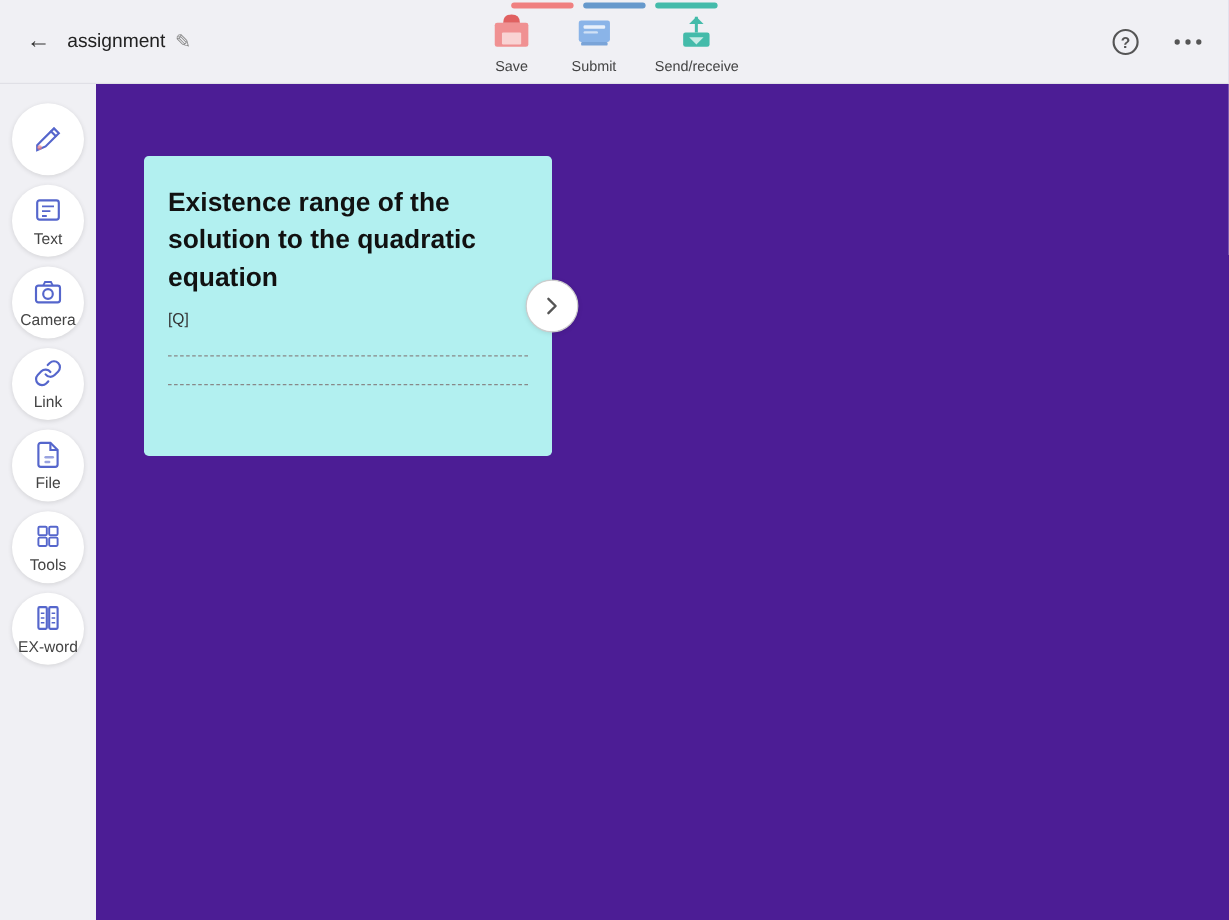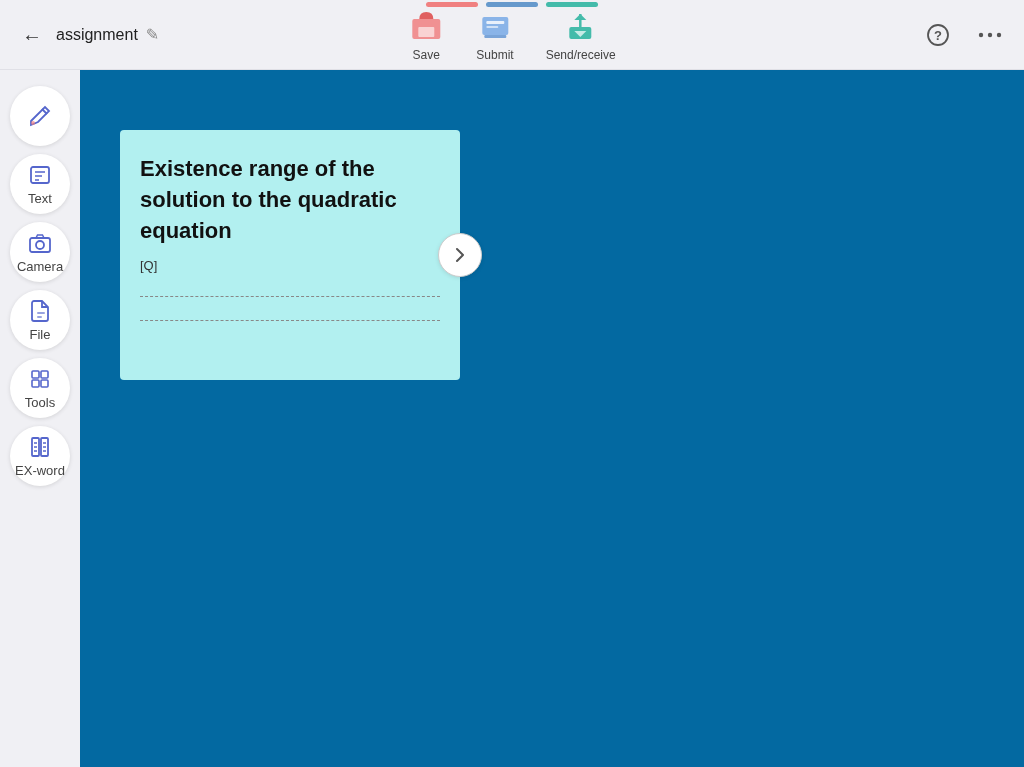--- a/index.html
+++ b/index.html
@@ -146,21 +146,21 @@
       height: 24px;
     }
 
     
     .main-content {
       position: absolute;
       top: 70px;
       left: 80px;
       right: 0;
       bottom: 0;
-      background: #0369a1;
+      background: #4c1d95;
       display: flex;
       align-items: flex-start;
       padding: 60px 40px;
     }
 
     
     .question-card {
       width: 340px;
       min-height: 250px;
       background: #b2f0f0;
@@ -305,20 +305,27 @@
 
   <button class="sidebar-item">
     <svg width="24" height="24" viewBox="0 0 24 24" fill="none">
       <rect x="2" y="7" width="20" height="14" rx="2" stroke="#5566cc" stroke-width="1.8" fill="none"></rect>
       <circle cx="12" cy="14" r="4" stroke="#5566cc" stroke-width="1.8" fill="none"></circle>
       <path d="M8 7L9.5 4H14.5L16 7" stroke="#5566cc" stroke-width="1.5"></path>
     </svg>
     <span>Camera</span>
   </button>
 
+  <button class="sidebar-item">
+    <svg width="24" height="24" viewBox="0 0 24 24" fill="none">
+      <path d="M10 13a5 5 0 0 0 7.54.54l3-3a5 5 0 0 0-7.07-7.07l-1.72 1.71" stroke="#5566cc" stroke-width="1.8" stroke-linecap="round"></path>
+      <path d="M14 11a5 5 0 0 0-7.54-.54l-3 3a5 5 0 0 0 7.07 7.07l1.71-1.71" stroke="#5566cc" stroke-width="1.8" stroke-linecap="round"></path>
+    </svg>
+    <span>Link</span>
+  </button>
 
   <button class="sidebar-item">
     <svg width="24" height="24" viewBox="0 0 24 24" fill="none">
       <path d="M14 2H6a2 2 0 0 0-2 2v16a2 2 0 0 0 2 2h12a2 2 0 0 0 2-2V8z" stroke="#5566cc" stroke-width="1.8" fill="none"></path>
       <polyline points="14,2 14,8 20,8" stroke="#5566cc" stroke-width="1.8" fill="none"></polyline>
       <rect x="9" y="13" width="8" height="2" rx="1" fill="#5566cc" opacity="0.6"></rect>
       <rect x="9" y="17" width="5" height="2" rx="1" fill="#5566cc" opacity="0.6"></rect>
     </svg>
     <span>File</span>
   </button>

